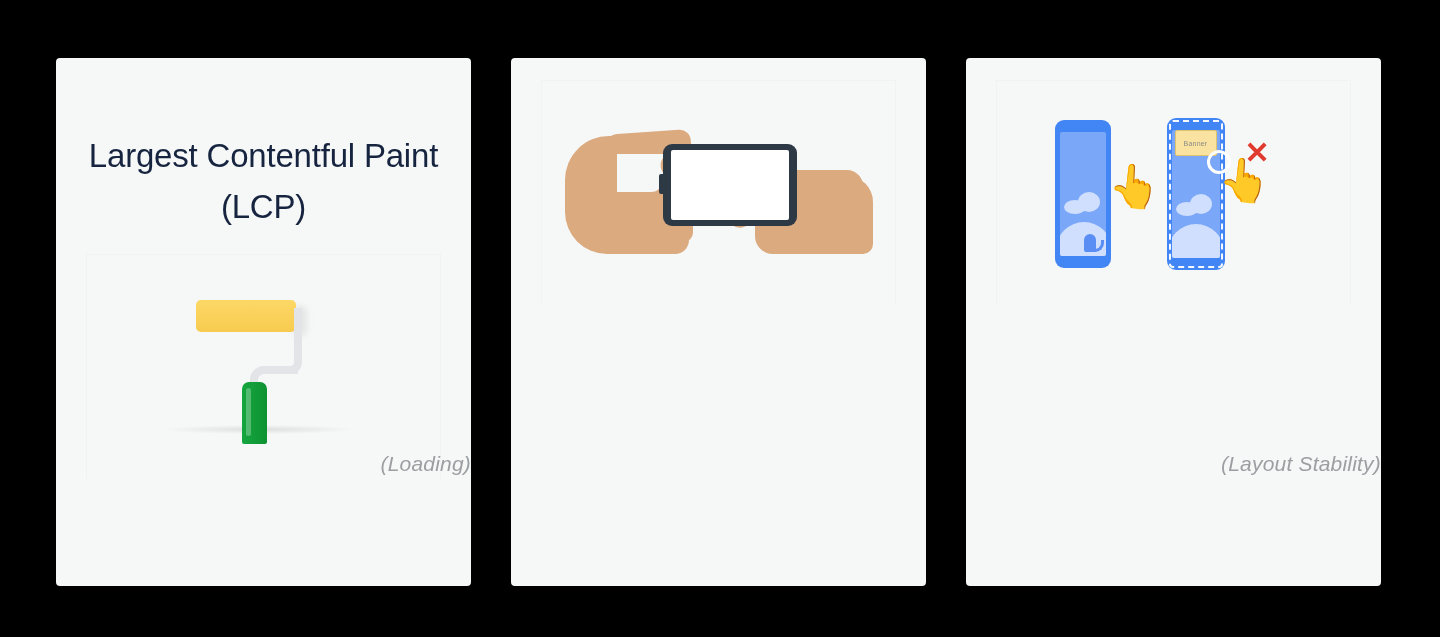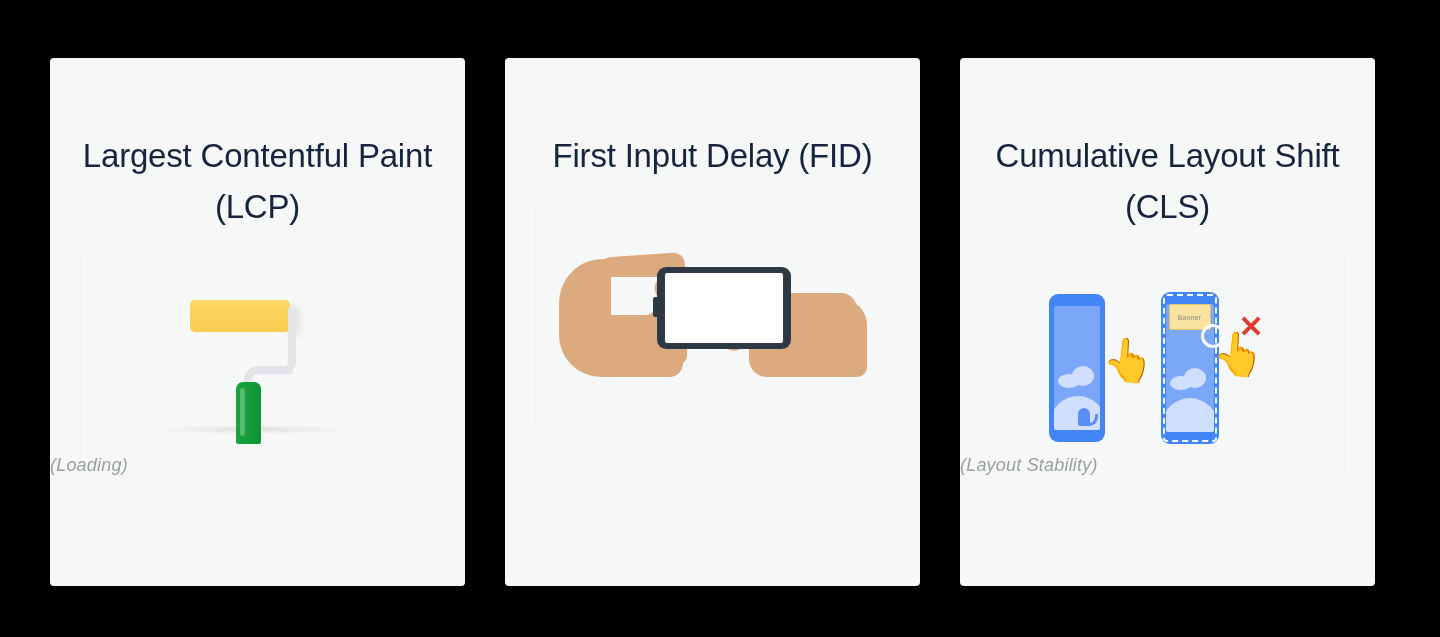--- a/index.html
+++ b/index.html
@@ -14,21 +14,21 @@
 
   #root {
     position: relative;
     width: 1440px;
     height: 637px;
     background: #000000;
   }
 
   .cards-row {
     position: absolute;
-    left: 50px;
+    left: 56px;
     top: 58px;
     width: 1325px;
     height: 528px;
     display: flex;
     flex-direction: row;
     justify-content: space-between;
     align-items: stretch;
   }
 
   .card {
@@ -64,22 +64,22 @@
     border-right: 1px solid #f1f2f2;
     display: flex;
     align-items: center;
     justify-content: center;
   }
 
   .card-caption {
     position: absolute;
     bottom: 110px;
     width: 100%;
-    text-align: left;
-    font-size: 18px;
+    text-align: right;
+    font-size: 21px;
     font-style: italic;
     font-weight: 400;
     color: #9b9fa2;
     letter-spacing: 0.2px;
   }
 
   
   .roller-wrap { position: relative; width: 220px; height: 170px; }
   .roller-shadow {
     position: absolute; left: 10px; bottom: 18px; width: 190px; height: 9px;
@@ -251,21 +251,20 @@
           <div class="roller-arm2"></div>
           <div class="roller-handle"></div>
           <div class="roller-handle-hl"></div>
         </div>
       </div>
 
       <div class="card-caption">(Loading)</div>
     </div>
 
     <div class="card">
-      <div class="card-title">First Input Delay (FID)</div>
 
       <div class="card-figure">
         <div class="fid-wrap">
           <div class="hand-left"></div>
           <div class="hand-left-palm"></div>
           <div class="hand-left-thumb"></div>
           <div class="hand-left-notch"></div>
 
           <div class="hand-right-finger"></div>
           <div class="hand-right-knuckles"></div>
@@ -274,21 +273,20 @@
           <div class="phone">
             <div class="phone-button"></div>
             <div class="phone-screen"></div>
           </div>
         </div>
       </div>
 
     </div>
 
     <div class="card">
-      <div class="card-title">Cumulative Layout Shift (CLS)</div>
 
       <div class="card-figure">
         <div class="cls-wrap">
 
           <div class="cls-phone left">
             <div class="cls-phone-inner">
               <div class="cls-art">
                 <div class="cloud c1"></div>
                 <div class="cloud c2"></div>
                 <div class="hill"></div>

